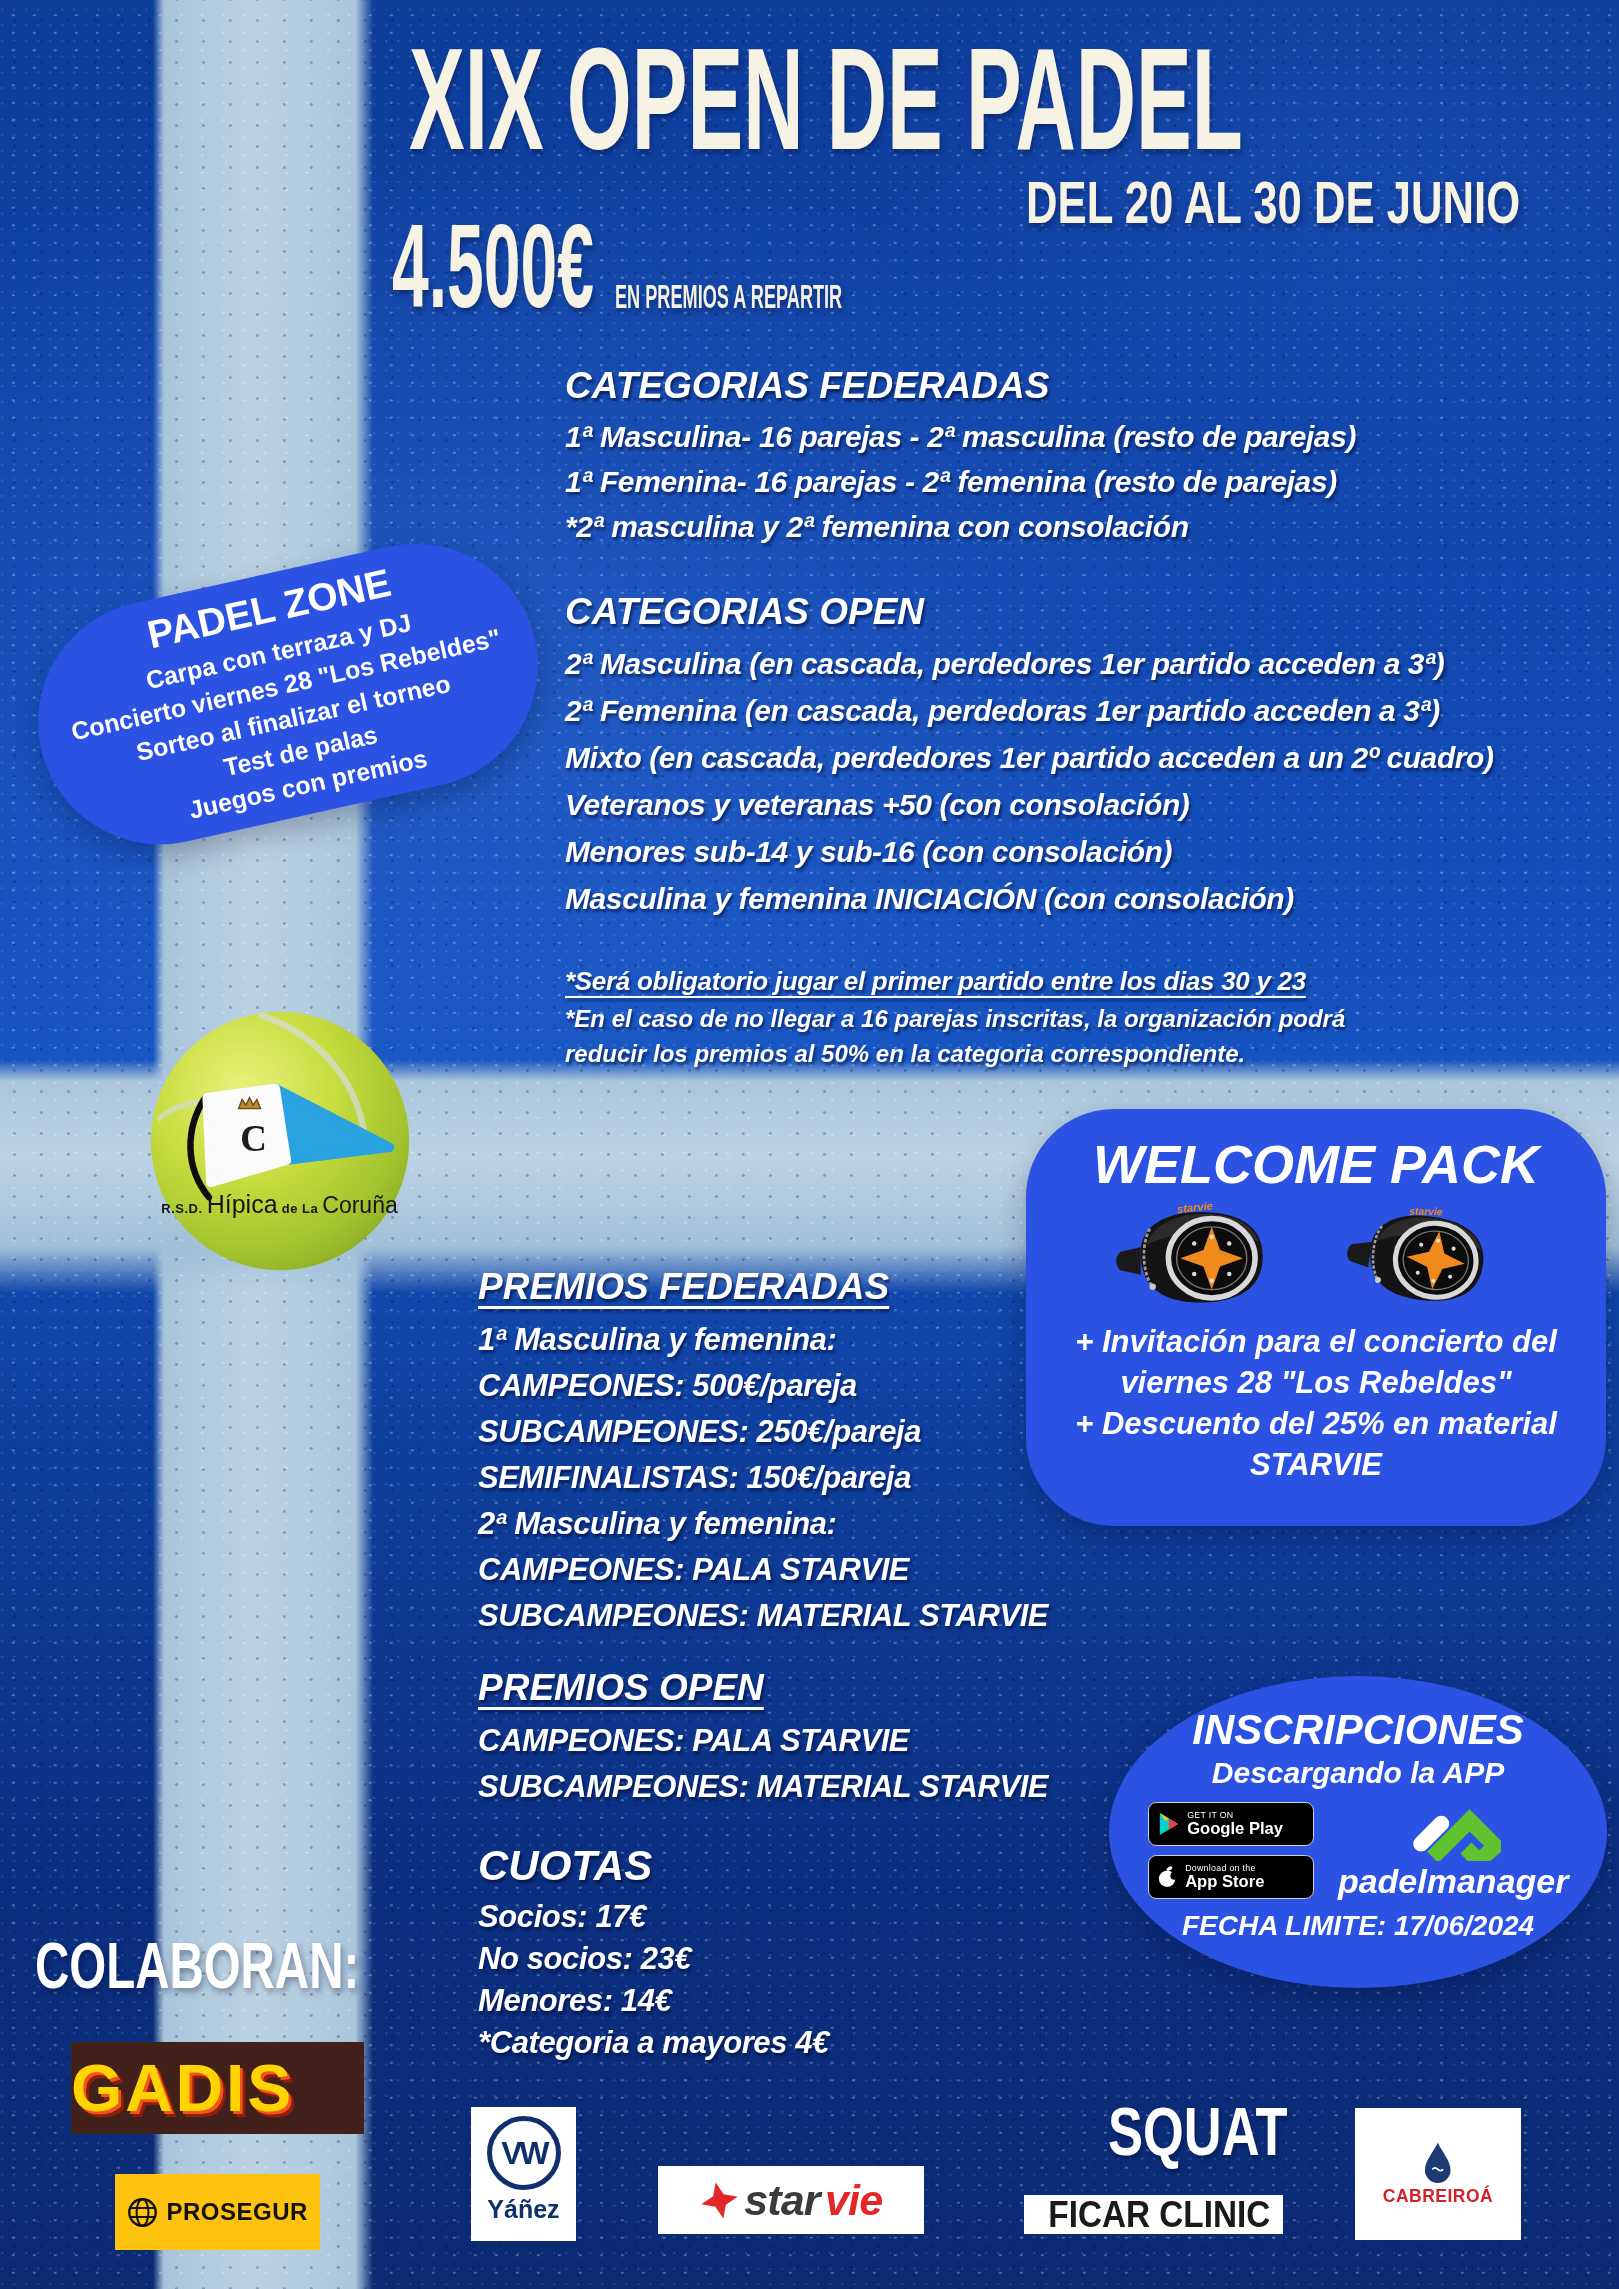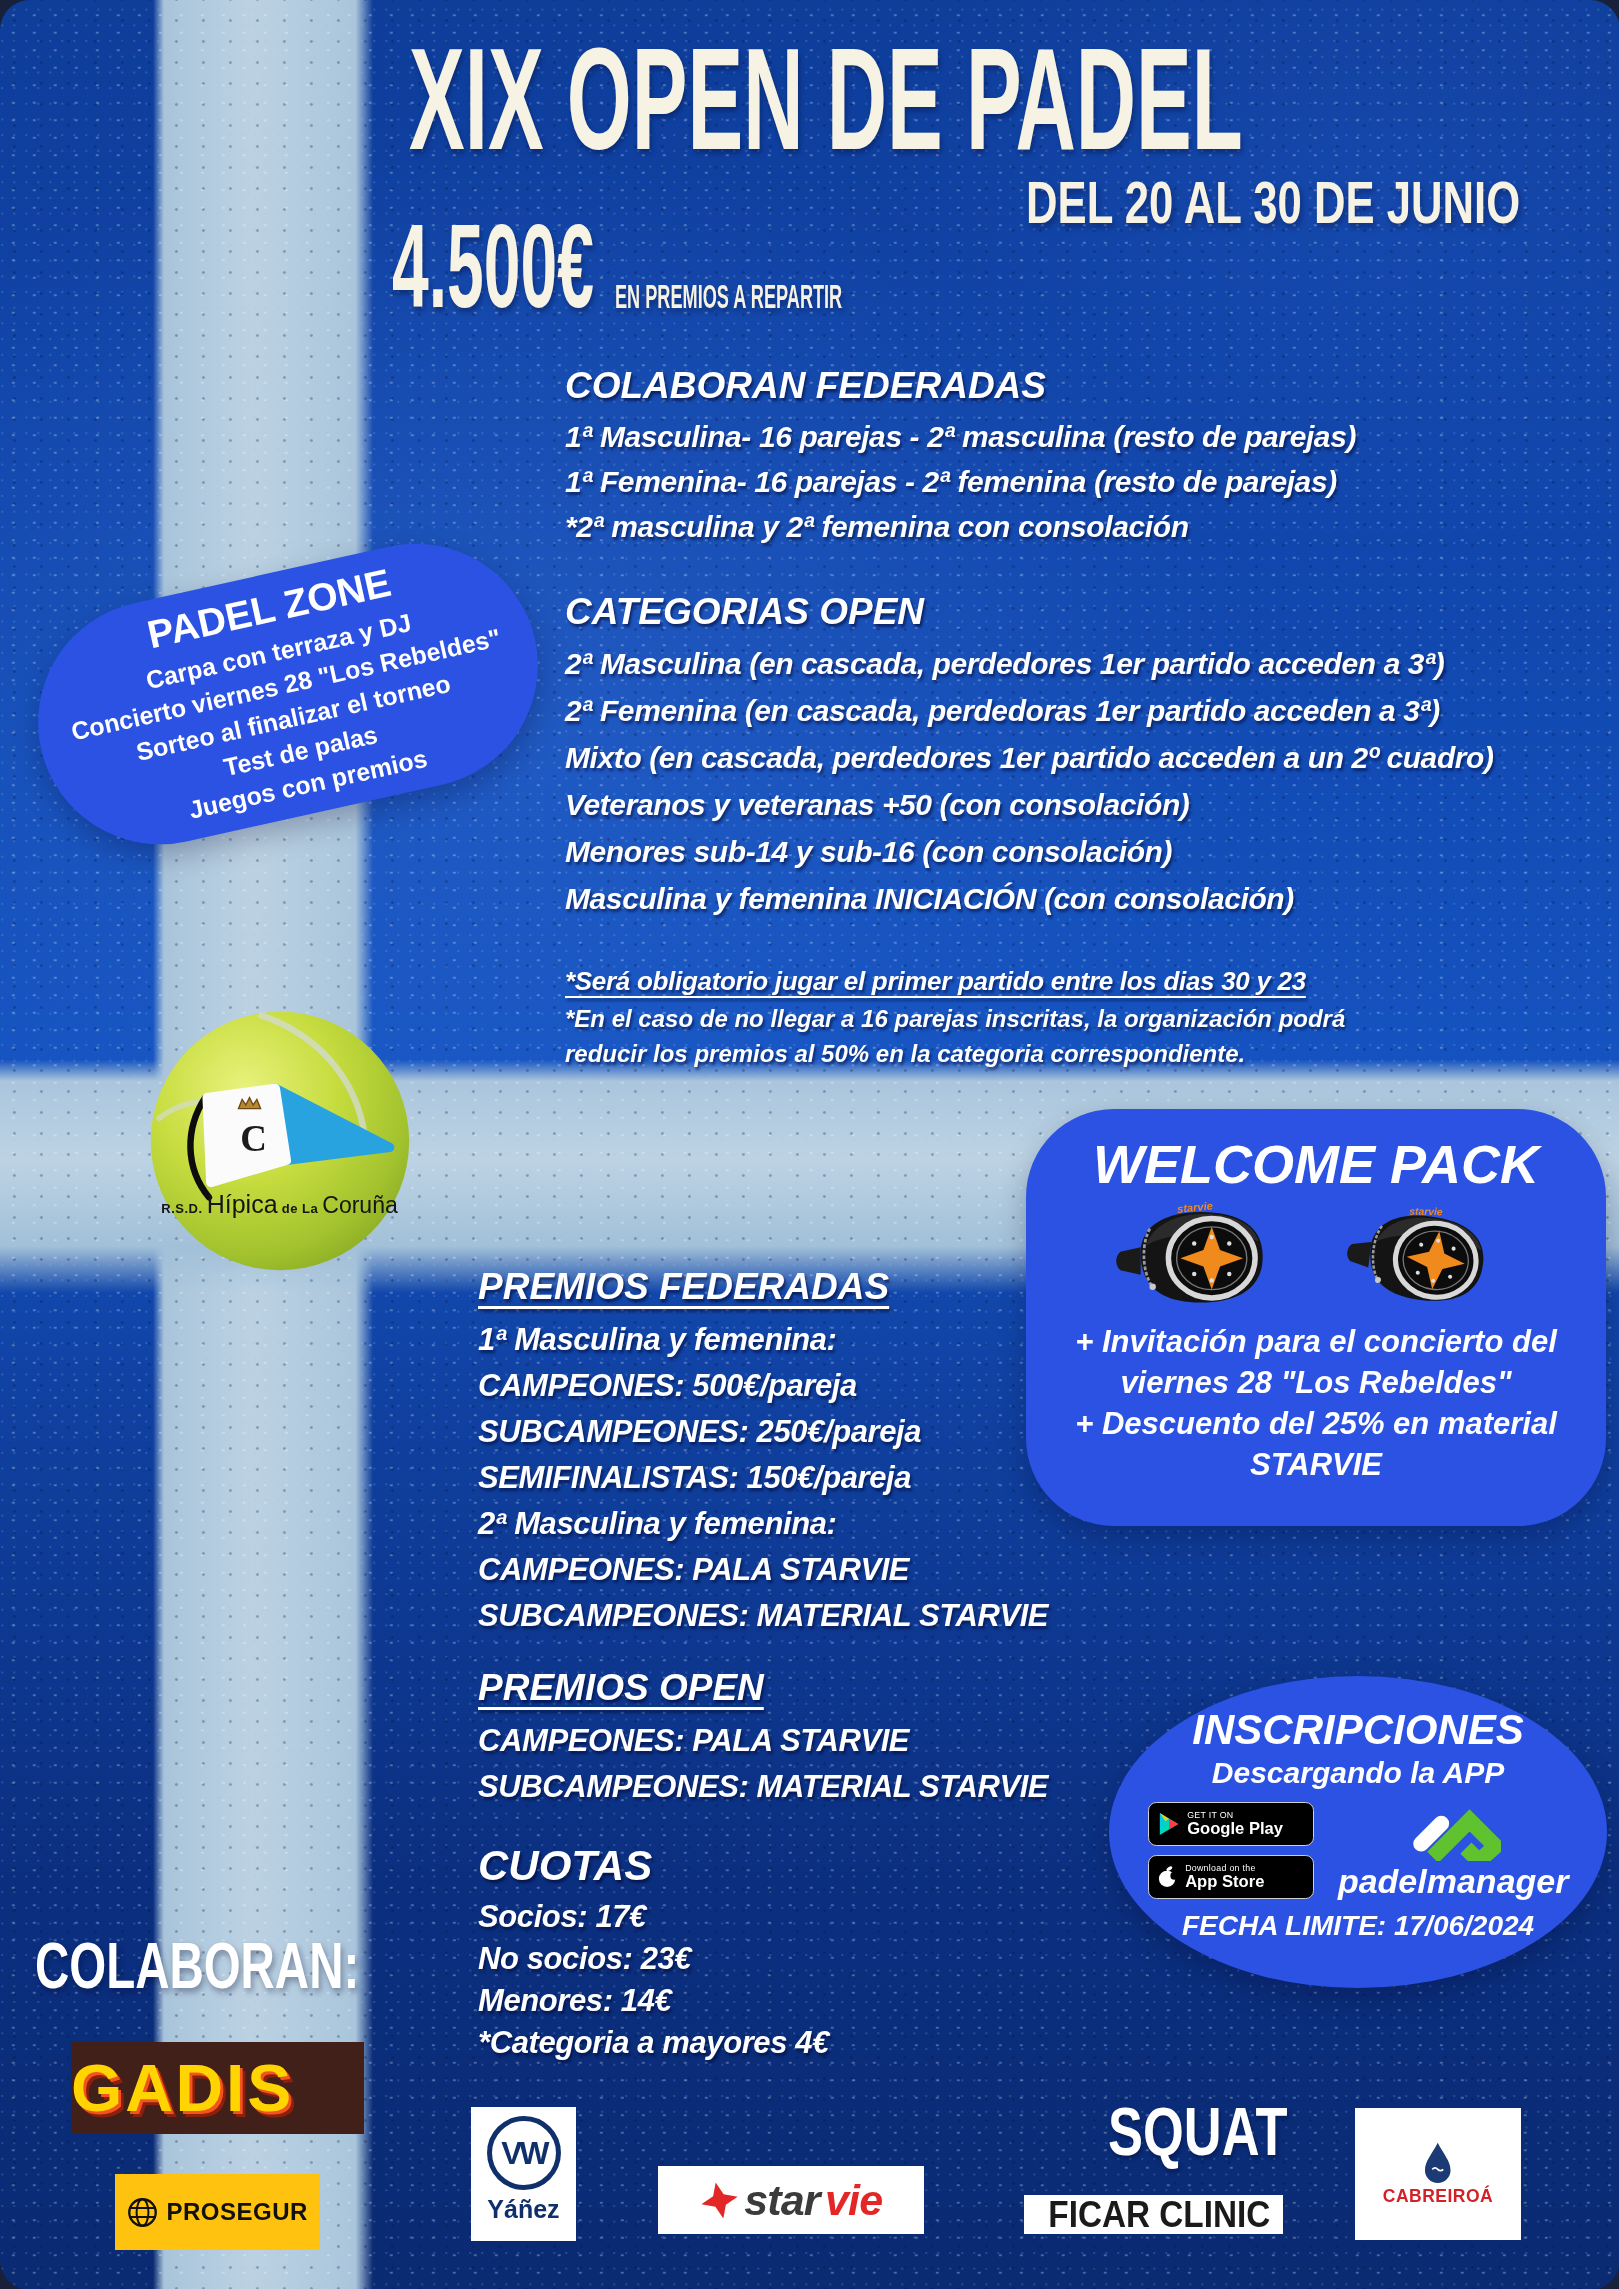--- a/index.html
+++ b/index.html
@@ -4,21 +4,20 @@
 <title>XIX Open de Padel</title>
 <style>
   html,body{margin:0;padding:0;background:#18203a;}
   .poster{
     position:relative;width:1620px;height:2290px;overflow:hidden;
     font-family:"Liberation Sans",sans-serif;
     background:
       radial-gradient(1200px 831px at 30% 30%, rgba(70,130,235,.30), transparent 65%),
       radial-gradient(831px 646px at 85% 8%, rgba(40,95,205,.25), transparent 60%),
       linear-gradient(180deg,#0e3d9a 0%,#1148b0 28%,#1553c0 46%,#0f3f9e 63%,#0b2f80 82%,#0a2a72 100%);
-    border-radius: 30px;
   }
   
   .stripe-v{position:absolute;left:153px;top:0;width:220px;height:2290px;
     background:linear-gradient(90deg,rgba(169,196,218,0) 0,#a9c4da 5%,#bcd2e3 45%,#aac5db 92%,rgba(169,196,218,0) 100%);}
   .stripe-h{position:absolute;left:0;top:1060px;width:1620px;height:233px;
     background:linear-gradient(180deg,rgba(169,196,218,0) 0,#aac5dc 9%,#bdd3e4 42%,#a2c0d8 80%,rgba(169,196,218,0) 100%);}
   .speckles{position:absolute;inset:0;pointer-events:none;
     background-image:
       radial-gradient(circle, rgba(255,255,255,.28) 0 1.1px, transparent 1.3px),
       radial-gradient(circle, rgba(130,195,255,.22) 0 0.9px, transparent 1.1px),
@@ -123,21 +122,21 @@
   <div class="stripe-v"></div>
   <div class="stripe-h"></div>
   <div class="speckles"></div>
 
   <div class="display title">XIX OPEN DE PADEL</div>
   <div class="display dates">DEL 20 AL 30 DE JUNIO</div>
   <div class="display prize-amount">4.500€</div>
   <div class="display prize-caption">EN PREMIOS A REPARTIR</div>
 
   <section class="txt federadas">
-    <h2 class="sec-title">COLABORAN FEDERADAS</h2>
+    <h2 class="sec-title">CATEGORIAS FEDERADAS</h2>
     <ul class="lines">
       <li>1ª Masculina- 16 parejas - 2ª masculina (resto de parejas)</li>
       <li>1ª Femenina- 16 parejas - 2ª femenina (resto de parejas)</li>
       <li>*2ª masculina y 2ª femenina con consolación</li>
     </ul>
   </section>
 
   <div class="padel-zone">
     <div class="pz-title">PADEL ZONE</div>
     <div class="pz-line">Carpa con terraza y DJ</div>

